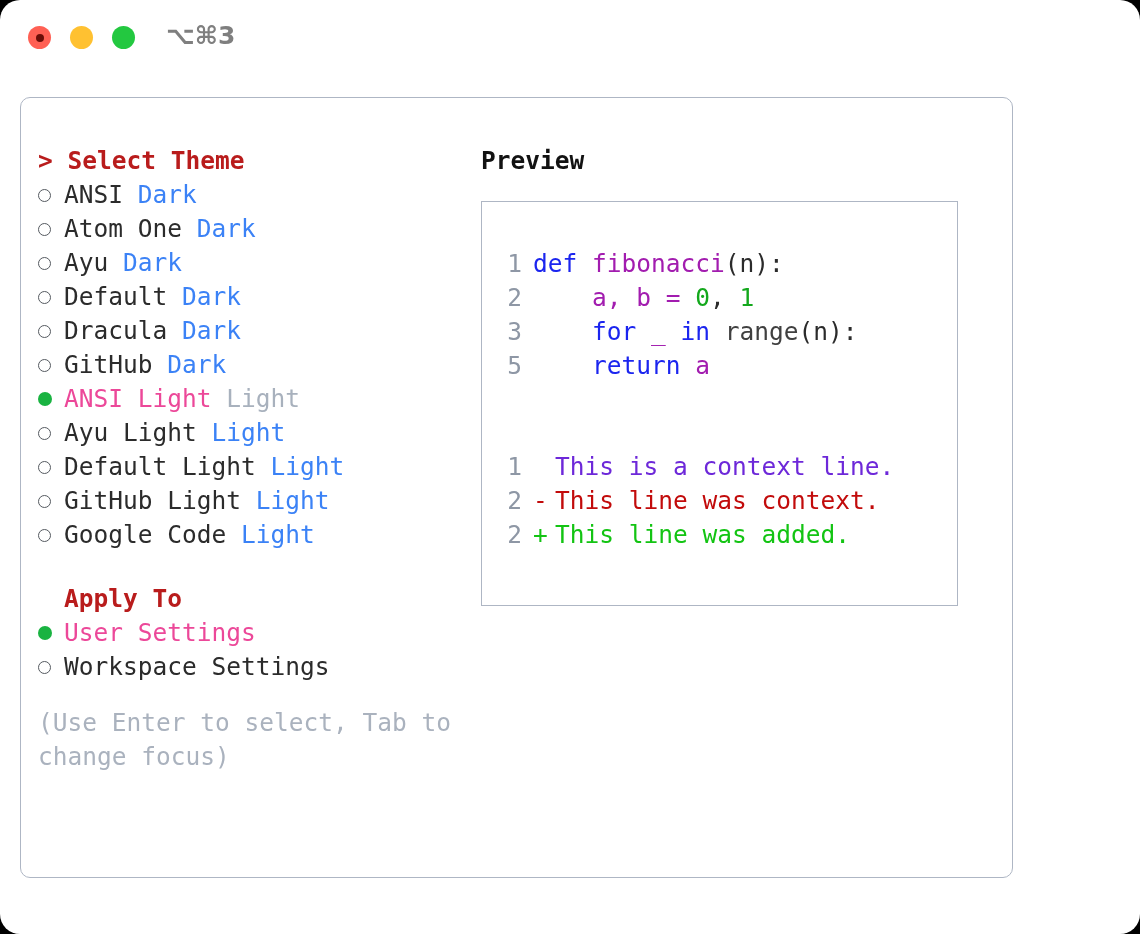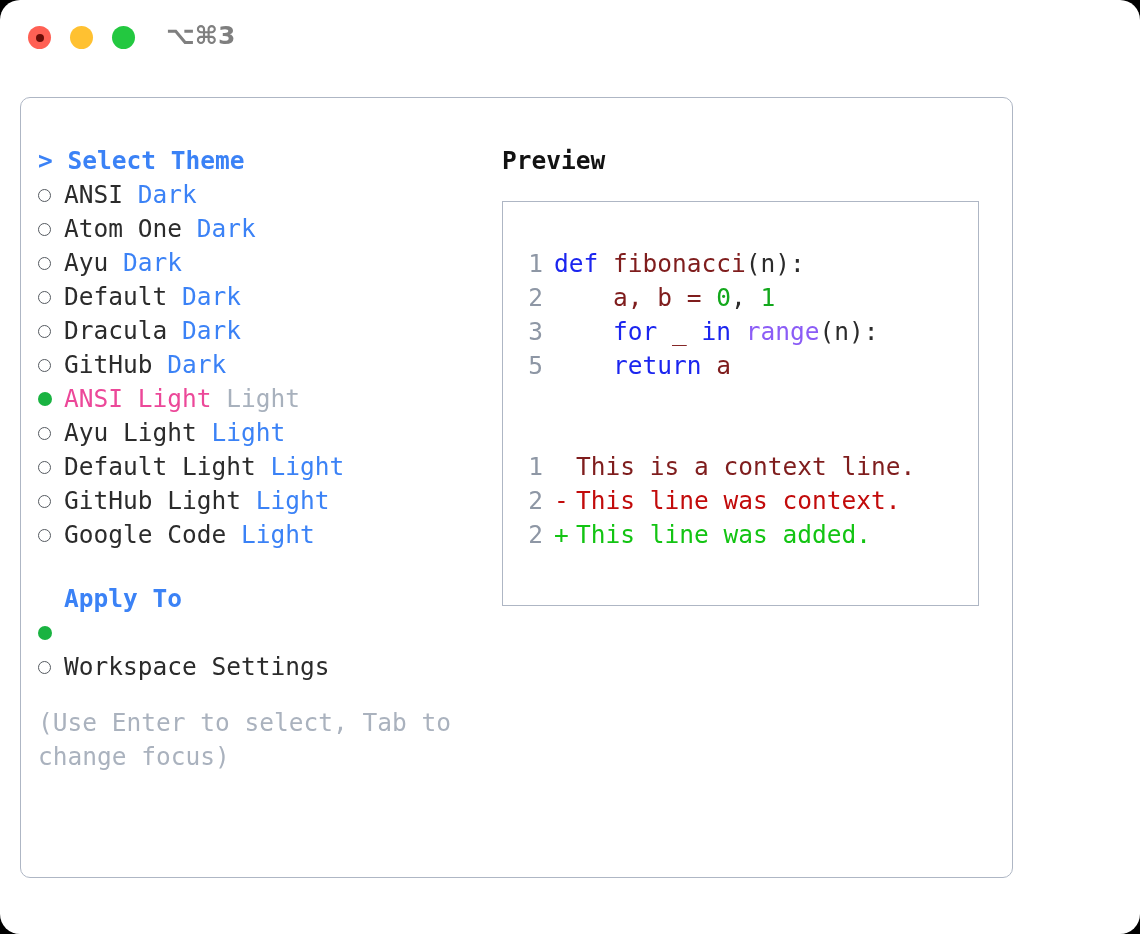--- a/index.html
+++ b/index.html
@@ -113,21 +113,21 @@
     display: inline-block;
     width: 11px;
     height: 11px;
     border-radius: 50%;
     border: 1.6px solid #555a60;
     box-sizing: content-box;
     vertical-align: 1px;
   }
   .section-title {
     font-weight: bold;
-    color: #3b82f6;
+    color: #b91c1c;
   }
   .tag {
     color: #3b82f6;
   }
   .row.selected .label { color: #ec4899; }
   .row.selected .tag   { color: #a8b1bd; }
 
   .spacer-sm { height: 18px; }
   .spacer-md { height: 30px; }
 
@@ -136,21 +136,21 @@
     font-size: 24.5px;
     line-height: 34px;
     color: #aab2be;
     width: 420px;
     white-space: pre-wrap;
   }
 
   
   #right-pane {
     position: absolute;
-    left: 481px;
+    left: 460px;
     top: 46px;
     width: 490px;
   }
   #preview-title {
     font-size: 24.5px;
     font-weight: bold;
     color: #121212;
     line-height: 34px;
     white-space: pre;
   }
@@ -176,32 +176,32 @@
   }
   .lnum {
     display: inline-block;
     width: 26px;
     text-align: right;
     color: #8e97a5;
   }
   .gap { display: inline-block; width: 11px; }
   .kw   { color: #1b25ef; }
   .num  { color: #13a81c; }
-  .bi   { color: #8b5cf6; }
-  .id   { color: #7f1d1d; }
+  .bi   { color: #404040; }
+  .id   { color: #a21caf; }
   .punct{ color: #2b2b2b; }
 
   #diff-area {
     position: absolute;
     left: 14px;
     top: 248px;
     right: 8px;
   }
   .dsign { display: inline-block; width: 22px; }
-  .dctx { color: #7f1d1d; }
+  .dctx { color: #6d28d9; }
   .ddel { color: #c20b0b; }
   .dadd { color: #13c413; }
 </style>
 </head>
 <body>
 
 <div id="window">
 
   <div id="titlebar">
     <div class="lights">
@@ -226,21 +226,21 @@
           <div class="row selected"><span class="marker"><span class="bullet-dot"></span></span><span class="label">ANSI Light</span><span> </span><span class="tag">Light</span></div>
           <div class="row"><span class="marker"><span class="bullet-ring"></span></span><span class="label">Ayu Light</span><span> </span><span class="tag">Light</span></div>
           <div class="row"><span class="marker"><span class="bullet-ring"></span></span><span class="label">Default Light</span><span> </span><span class="tag">Light</span></div>
           <div class="row"><span class="marker"><span class="bullet-ring"></span></span><span class="label">GitHub Light</span><span> </span><span class="tag">Light</span></div>
           <div class="row"><span class="marker"><span class="bullet-ring"></span></span><span class="label">Google Code</span><span> </span><span class="tag">Light</span></div>
         </div>
 
       <div class="spacer-md"></div>
       <div class="row"><span class="marker"> </span><span class="section-title">Apply To</span></div>
       <div id="apply-list">
-          <div class="row selected"><span class="marker"><span class="bullet-dot"></span></span></div>
+          <div class="row selected"><span class="marker"><span class="bullet-dot"></span></span><span class="label">User Settings</span></div>
           <div class="row"><span class="marker"><span class="bullet-ring"></span></span><span class="label">Workspace Settings</span></div>
         </div>
 
       <div class="spacer-sm"></div>
       <div id="hint">(Use Enter to select, Tab to change focus)</div>
     </div>
 
     <div id="right-pane">
       <div id="preview-title">Preview</div>
       <div id="preview-box">

